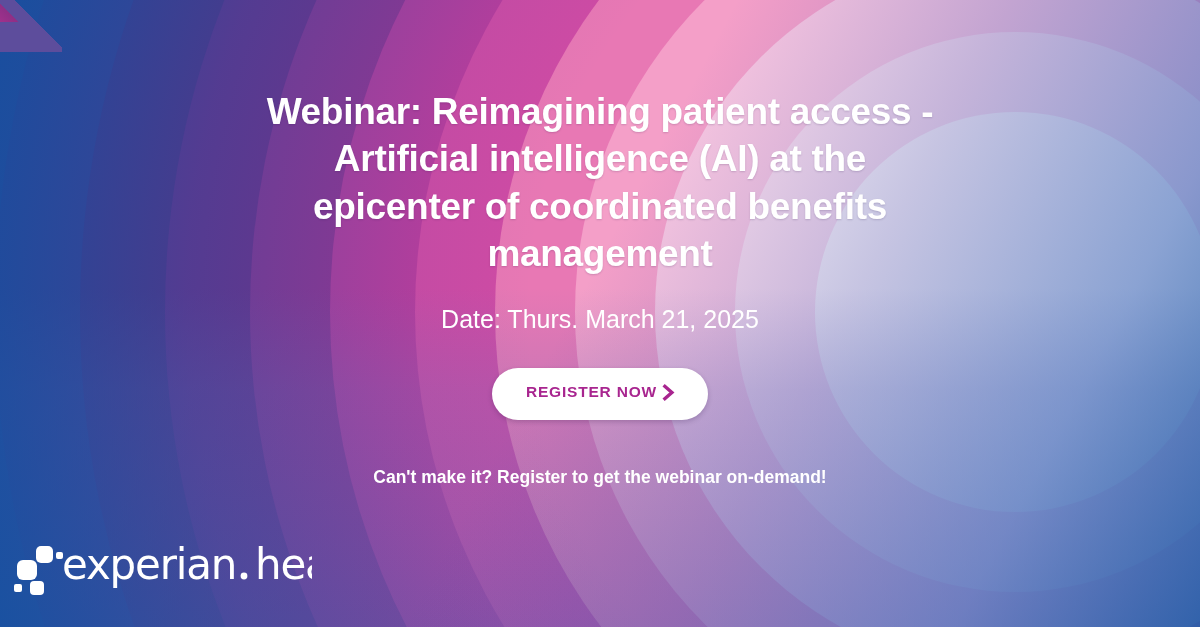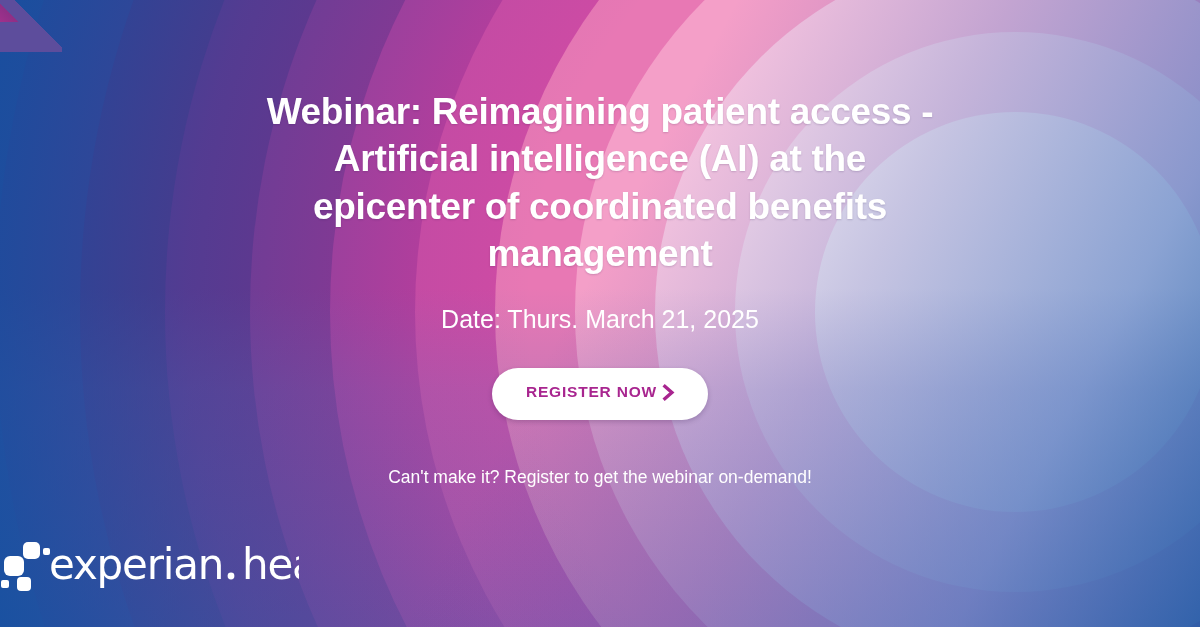--- a/index.html
+++ b/index.html
@@ -104,29 +104,29 @@
     color:#a8258f;
     font-size:15.5px;
     font-weight:bold;
     letter-spacing:0.8px;
   }
   .cta-arrow { display:block; }
   .subnote {
     margin-top:47px;
     color:#ffffff;
     font-size:17.5px;
-    font-weight:400;
+    font-weight:700;
     text-align:center;
   }
 
   
   .logo {
     position:absolute;
-    left:1px; bottom:29px;
-    display:flex; align-items:flex-start;
+    left:14px; bottom:29px;
+    display:flex; align-items:center;
     z-index:6;
     text-decoration:underline;
   }
   .logo-marks { position:relative; width:46px; height:52px; margin-right:2px; }
   .logo-marks i { position:absolute; background:#ffffff; display:block; }
   .m1 { left:22px; top:4px;  width:17px; height:17px; border-radius:5px; }
   .m2 { left:42px; top:10px; width:7px;  height:7px;  border-radius:2px; }
   .m3 { left:3px;  top:18px; width:20px; height:20px; border-radius:6px; }
   .m4 { left:0px;  top:42px; width:8px;  height:8px;  border-radius:2px; }
   .m5 { left:16px; top:39px; width:14px; height:14px; border-radius:4px; }

